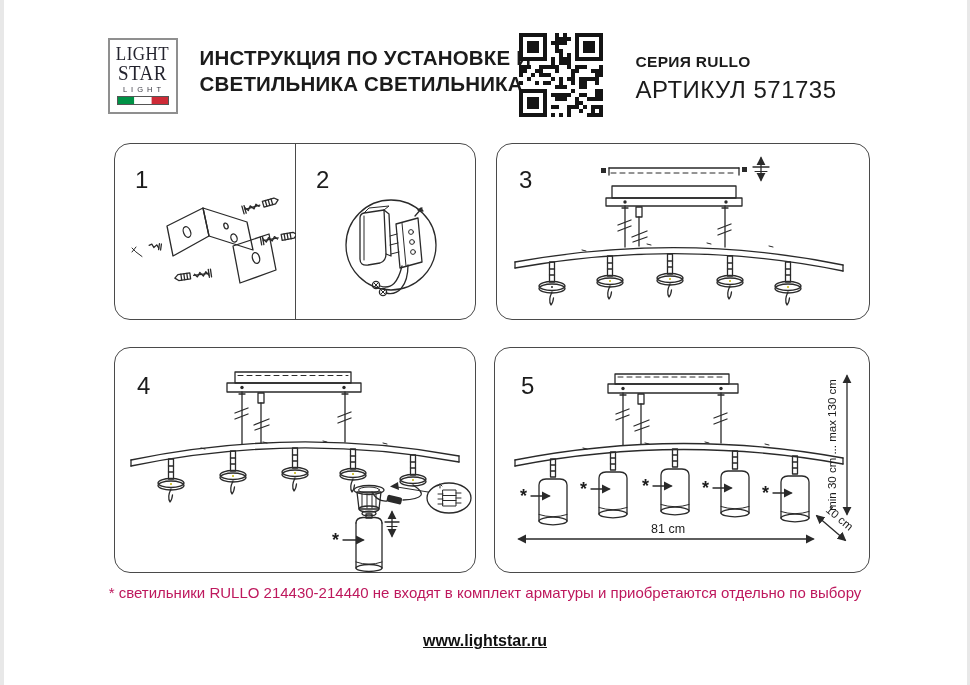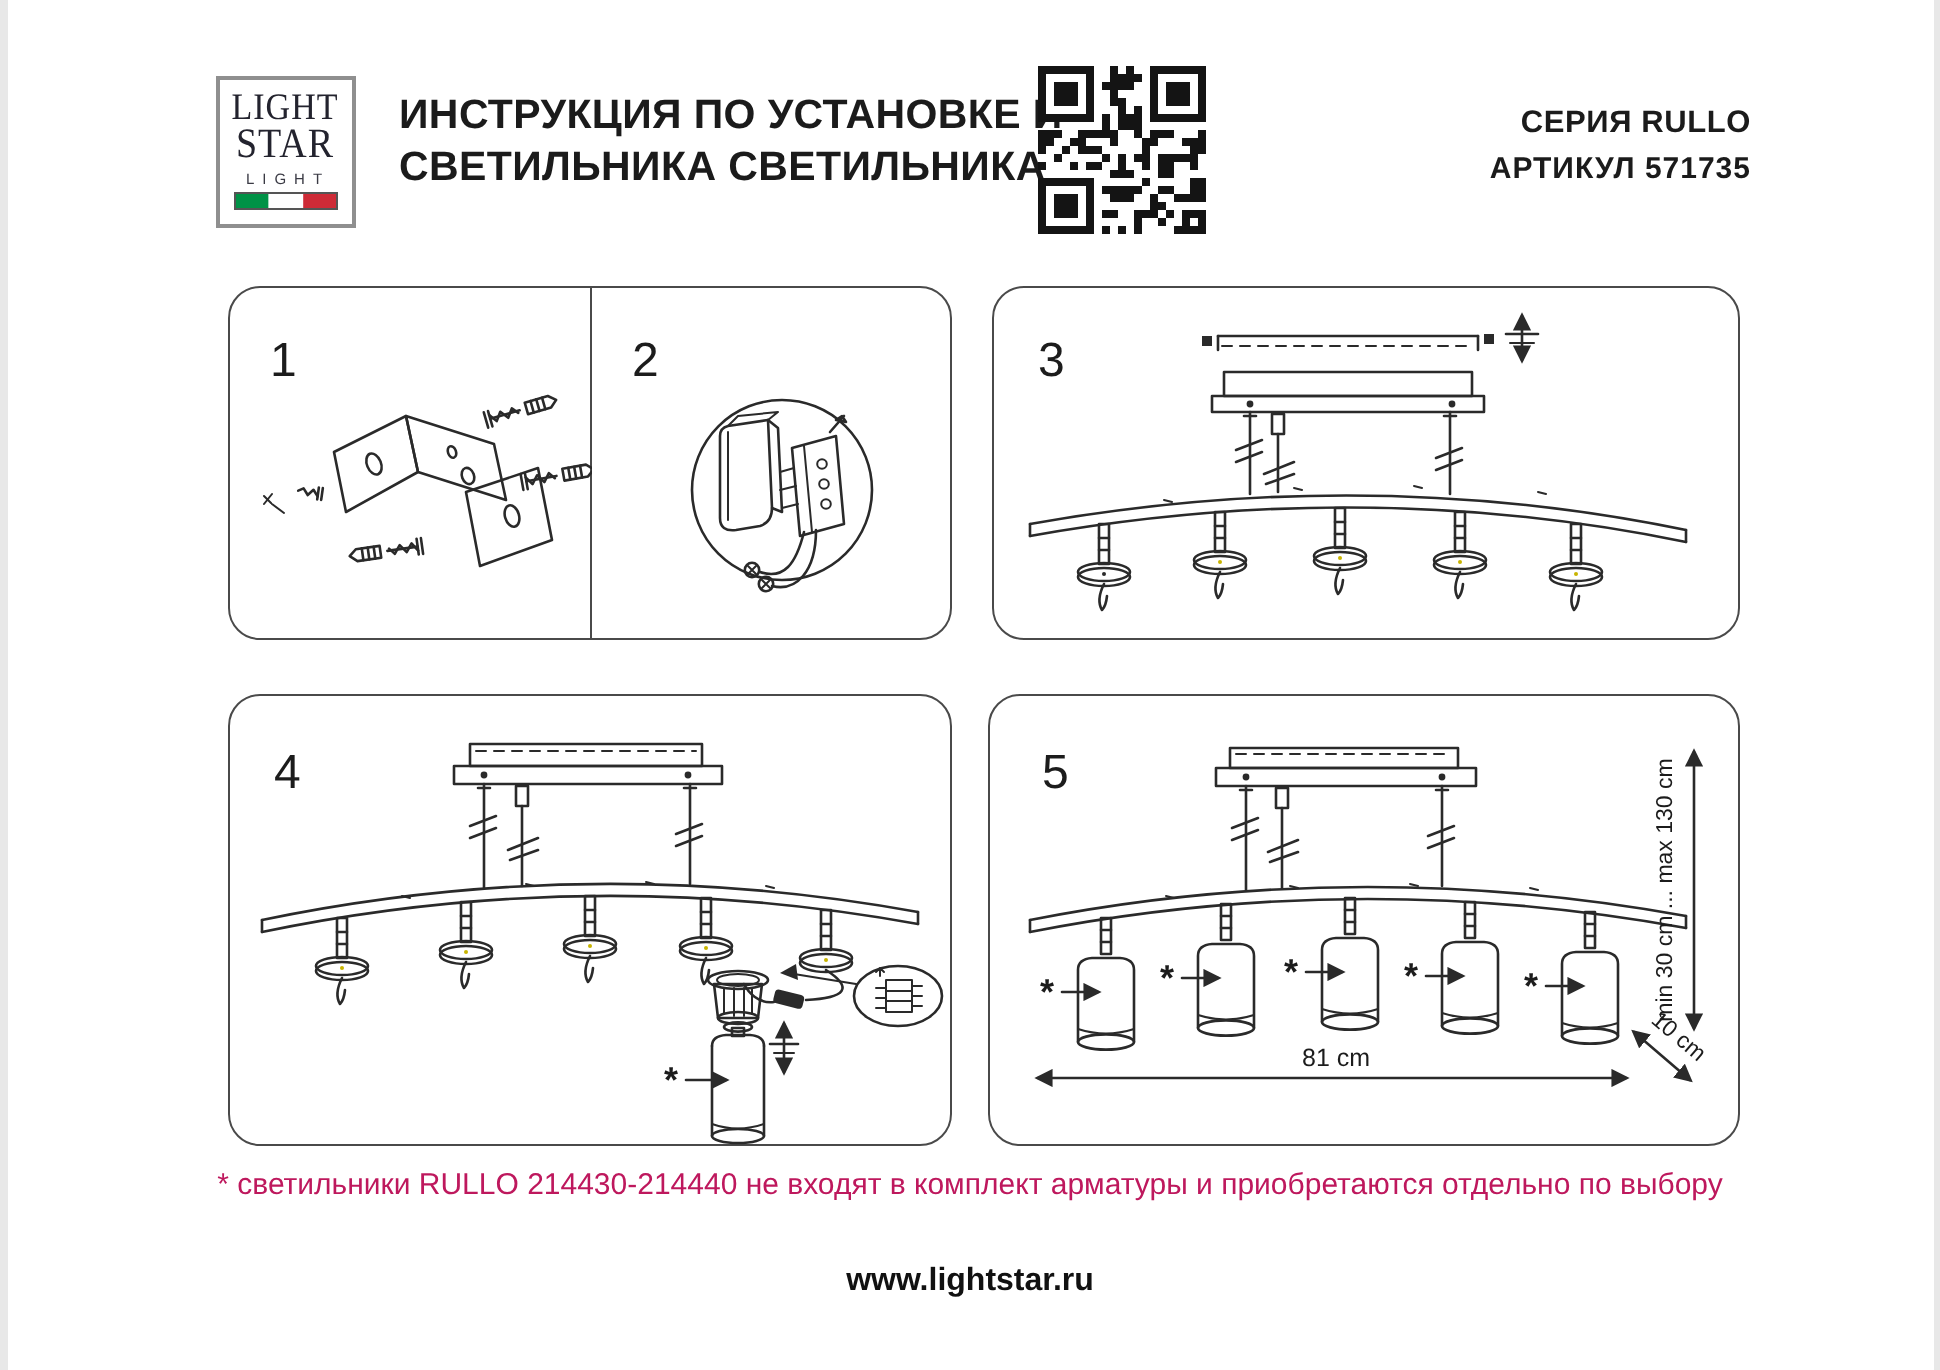--- a/index.html
+++ b/index.html
@@ -10,23 +10,23 @@
         box-sizing:border-box;text-align:center;background:#fff;}
   .logo .l1{font-family:"Liberation Serif",serif;font-size:17px;line-height:18px;margin-top:5px;
             letter-spacing:.5px;color:#23232e;transform:scaleY(1.1);}
   .logo .l2{font-family:"Liberation Serif",serif;font-size:19px;line-height:19px;letter-spacing:.5px;
             color:#23232e;transform:scaleY(1.1);}
   .logo .l3{font-size:7.5px;letter-spacing:4px;margin:3px 0 2px 3px;color:#3a3a44;}
   .logo svg{display:block;margin:0 auto;}
   .title{position:absolute;left:196px;top:45px;margin:0;font-size:20.5px;font-weight:bold;
          line-height:26px;letter-spacing:.2px;color:#1b1b1b;}
   .qr{position:absolute;left:515px;top:33px;}
-  .series-block{position:absolute;left:632px;top:53px;width:240px;text-align:right;}
+  .series-block{position:absolute;left:632px;top:53px;width:240px;text-align:left;}
   .series-block .series{font-size:15.5px;font-weight:bold;letter-spacing:.3px;}
-  .series-block .article{font-size:15px;font-weight:bold;letter-spacing:.5px;margin-top:5px;}
+  .series-block .article{font-size:24px;font-weight:normal;letter-spacing:.5px;margin-top:5px;}
   
   .panel{position:absolute;border:1.6px solid #4a4a4a;border-radius:16px;box-sizing:border-box;background:#fff;}
   .box12{left:110px;top:143px;width:362px;height:177px;}
   .box3 {left:492px;top:143px;width:374px;height:177px;}
   .box4 {left:110px;top:347px;width:362px;height:226px;}
   .box5 {left:490px;top:347px;width:376px;height:226px;}
   .divider{position:absolute;left:180px;top:0;width:1.6px;height:100%;background:#4a4a4a;}
   .panel svg{position:absolute;top:0;left:0;}
   .half2{left:181px !important;}
   
@@ -35,21 +35,21 @@
   .fillk{fill:#2a2a2a;stroke:none;}
   text{fill:#1c1c1c;font-family:"Liberation Sans",sans-serif;}
   .num{font-size:24px;}
   .dim{font-size:12.5px;}
   .dimv{font-size:11.5px;}
   .ast{font-size:18px;font-weight:bold;}
   
   .footnote{position:absolute;left:0;top:584px;width:100%;margin:0;text-align:center;
             font-size:15px;color:#be185d;}
   .website{position:absolute;left:0;top:632px;width:100%;margin:0;text-align:center;
-           font-size:16px;font-weight:bold;color:#111;}
+           font-size:16px;font-weight:bold;color:#111;text-decoration:underline;}
 </style>
 </head>
 <body>
 
 <div class="sheet">
 
   <div class="logo">
     <div class="l1">LIGHT</div>
     <div class="l2">STAR</div>
     <div class="l3">LIGHT</div>

